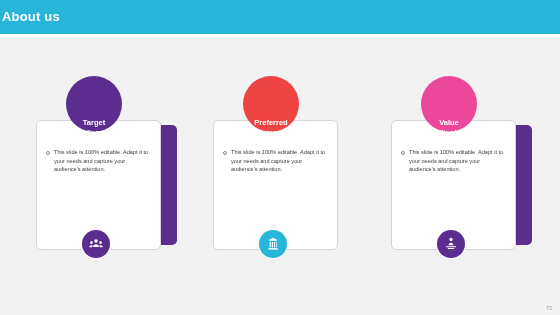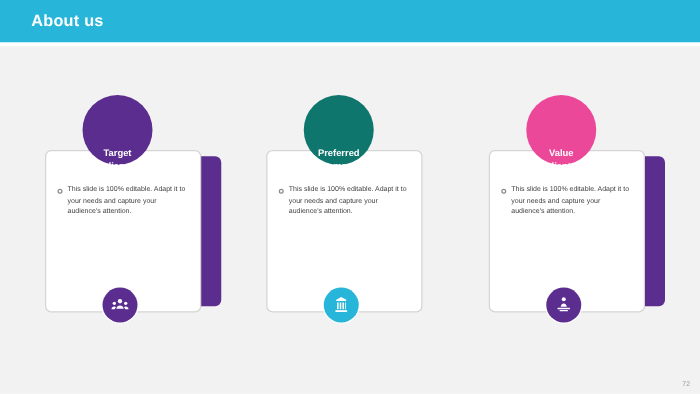--- a/index.html
+++ b/index.html
@@ -24,21 +24,21 @@
   .header-bar {
     position: absolute;
     left: 0;
     top: 0;
     width: 560px;
     height: 34px;
     background: #27b5d9;
   }
   .header-title {
     position: absolute;
-    left: 25px;
+    left: 2px;
     top: 9px;
     font-size: 13px;
     font-weight: bold;
     color: #ffffff;
     letter-spacing: 0.2px;
   }
   .header-underline {
     position: absolute;
     left: 0;
     top: 34px;
@@ -187,21 +187,21 @@
         <circle cx="5.2" cy="10" r="2"></circle>
         <path d="M1.8 17c0-2 1.5-3.3 3.4-3.3 0.8 0 1.5 0.2 2.1 0.6-0.8 0.7-1.3 1.7-1.4 2.7z"></path>
         <circle cx="18.8" cy="10" r="2"></circle>
         <path d="M22.2 17h-4.1c-0.1-1-0.6-2-1.4-2.7 0.6-0.4 1.3-0.6 2.1-0.6 1.9 0 3.4 1.3 3.4 3.3z"></path>
       </svg>
     </div>
   </div>
 
   <div class="col col-1">
     <div class="card"></div>
-    <div class="badge" style="background:#0f766e;">
+    <div class="badge" style="background:#ef4444;">
       <div class="badge-text">Preferred<br>by many</div>
     </div>
     <div class="card-text-wrap">
       <span class="bullet-circle"></span>
       <span class="card-text">This slide is 100% editable. Adapt it to your needs and capture your audience's attention.</span>
     </div>
     <div class="icon-circle" style="background:#27b5d9;">
       <svg width="16" height="16" viewBox="0 0 24 24" fill="#ffffff">
         <path d="M12 2.5l6 3.2v1.5H6V5.7z"></path>
         <rect x="7" y="9" width="1.8" height="8"></rect>

